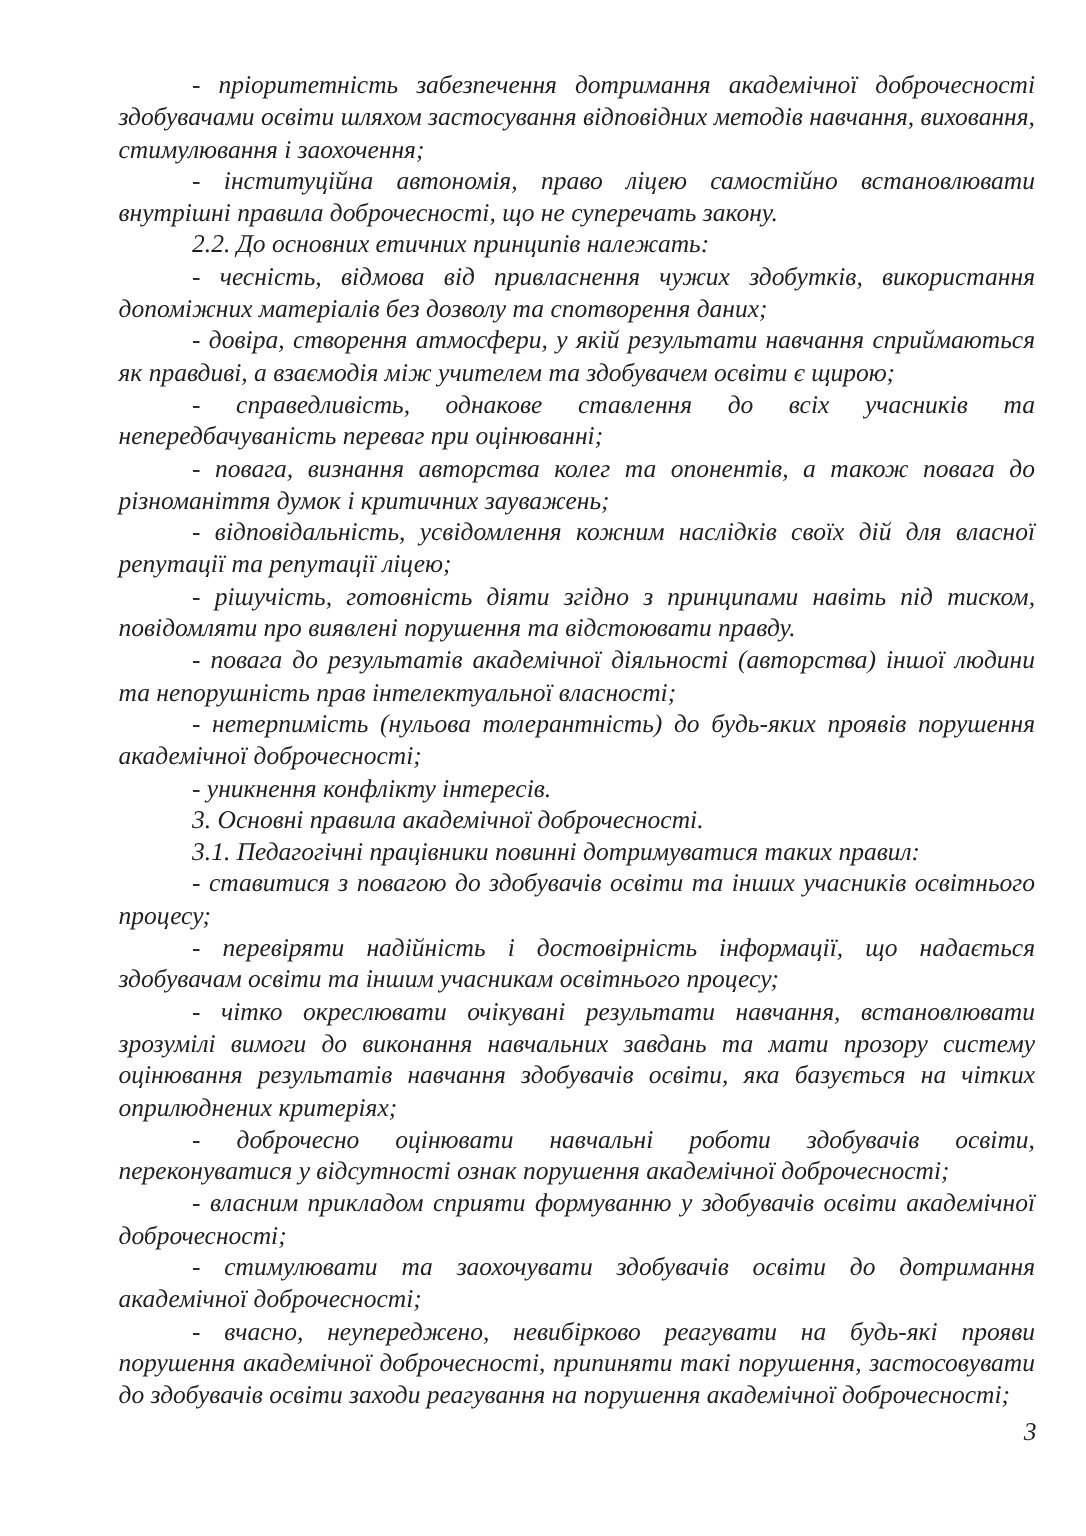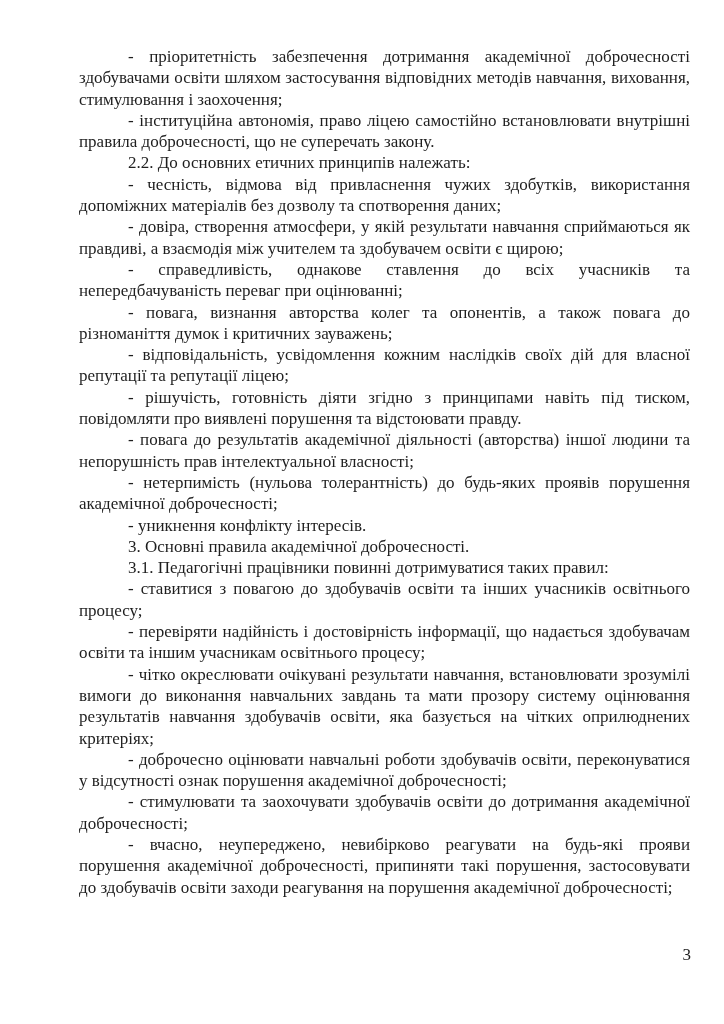--- a/index.html
+++ b/index.html
@@ -8,20 +8,21 @@
     background: #ffffff;
   }
   .page {
     position: relative;
     width: 724px;
     height: 1024px;
     background: #ffffff;
     overflow: hidden;
     font-family: "Liberation Serif", "DejaVu Serif", serif;
     color: #1e1e1e;
+    font-style: italic;
   }
   .content {
     position: absolute;
     left: 79px;
     top: 46px;
     width: 611px;
     font-size: 17px;
     line-height: 21.3px;
     text-align: justify;
     text-justify: inter-word;
@@ -56,17 +57,18 @@
       <p>- рішучість, готовність діяти згідно з принципами навіть під тиском, повідомляти про виявлені порушення та відстоювати правду.</p>
       <p>- повага до результатів академічної діяльності (авторства) іншої людини та непорушність прав інтелектуальної власності;</p>
       <p>- нетерпимість (нульова толерантність) до будь-яких проявів порушення академічної доброчесності;</p>
       <p>- уникнення конфлікту інтересів.</p>
       <p>3. Основні правила академічної доброчесності.</p>
       <p>3.1. Педагогічні працівники повинні дотримуватися таких правил:</p>
       <p>- ставитися з повагою до здобувачів освіти та інших учасників освітнього процесу;</p>
       <p>- перевіряти надійність і достовірність інформації, що надається здобувачам освіти та іншим учасникам освітнього процесу;</p>
       <p>- чітко окреслювати очікувані результати навчання, встановлювати зрозумілі вимоги до виконання навчальних завдань та мати прозору систему оцінювання результатів навчання здобувачів освіти, яка базується на чітких оприлюднених критеріях;</p>
       <p>- доброчесно оцінювати навчальні роботи здобувачів освіти, переконуватися у відсутності ознак порушення академічної доброчесності;</p>
+      <p>- власним прикладом сприяти формуванню у здобувачів освіти академічної доброчесності;</p>
       <p>- стимулювати та заохочувати здобувачів освіти до дотримання академічної доброчесності;</p>
       <p>- вчасно, неупереджено, невибірково реагувати на будь-які прояви порушення академічної доброчесності, припиняти такі порушення, застосовувати до здобувачів освіти заходи реагування на порушення академічної доброчесності;</p>
     </div>
   <div class="page-number">3</div>
 </div>
 
 </body></html>

